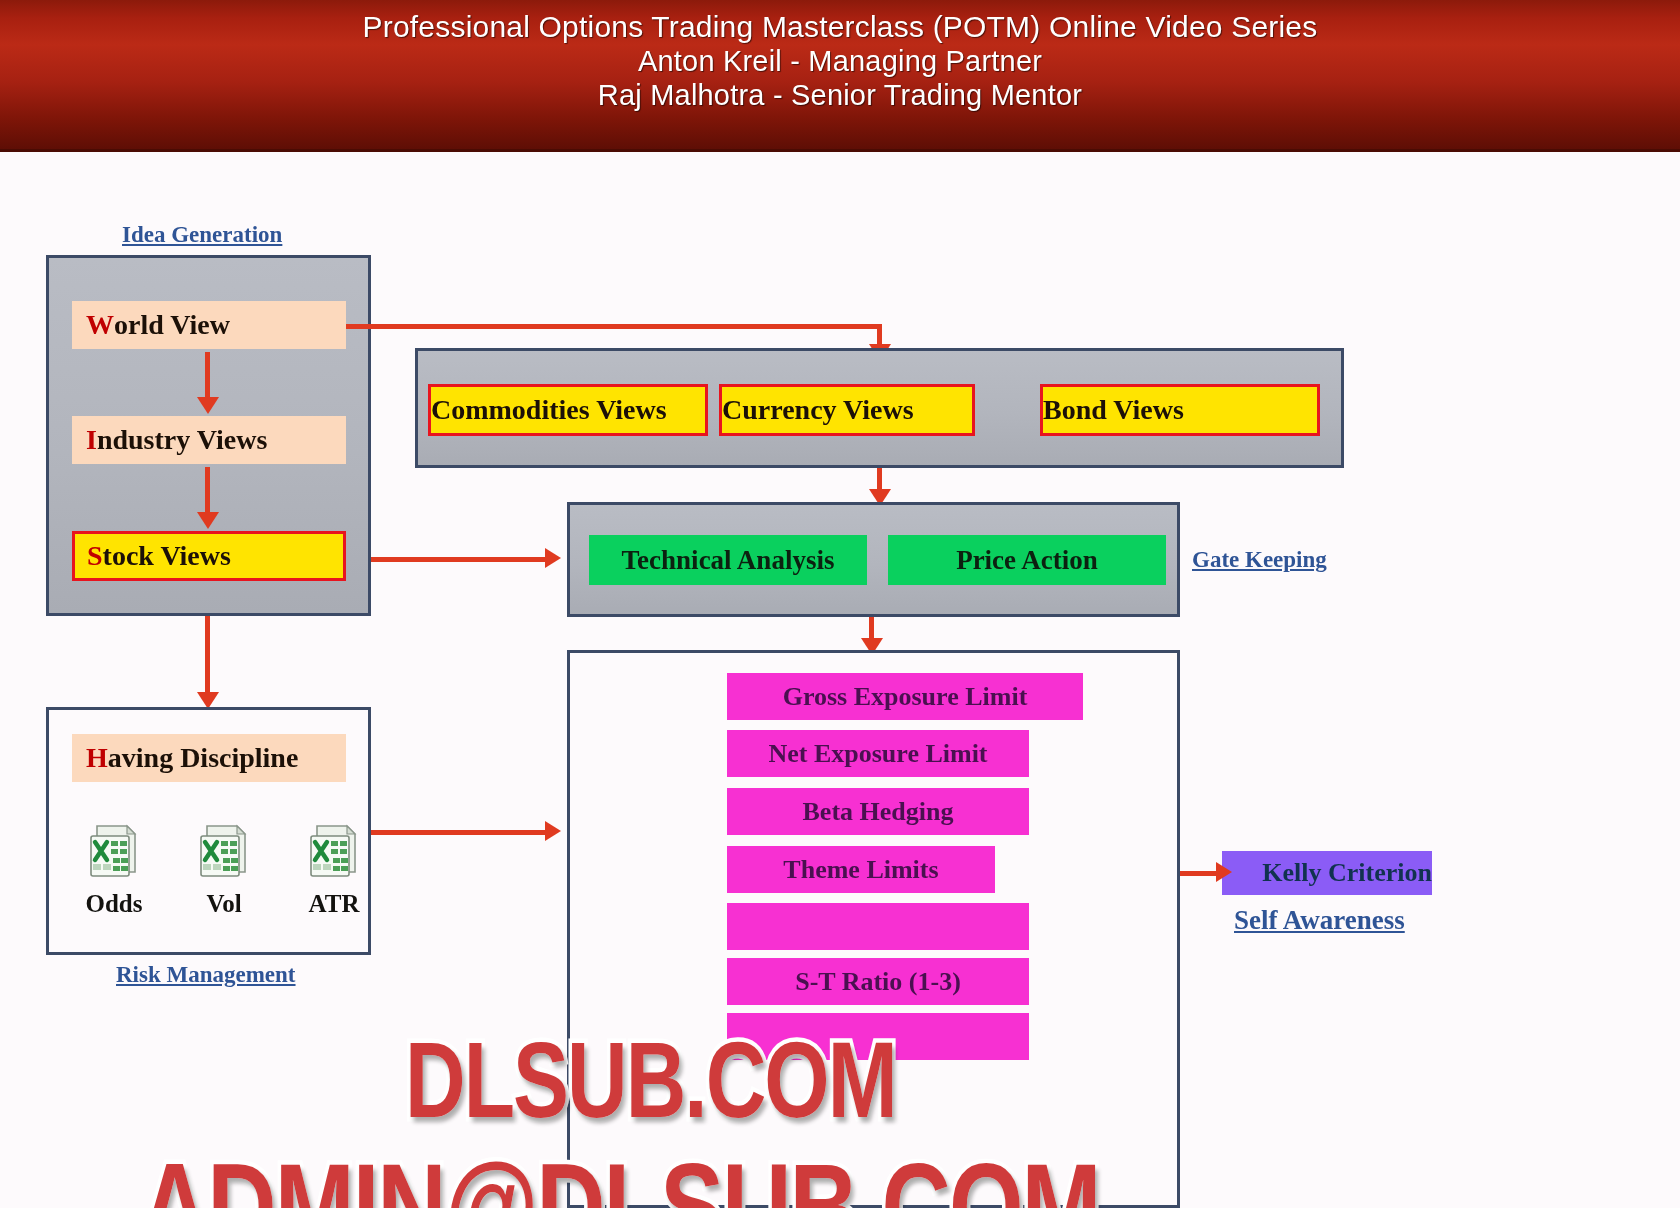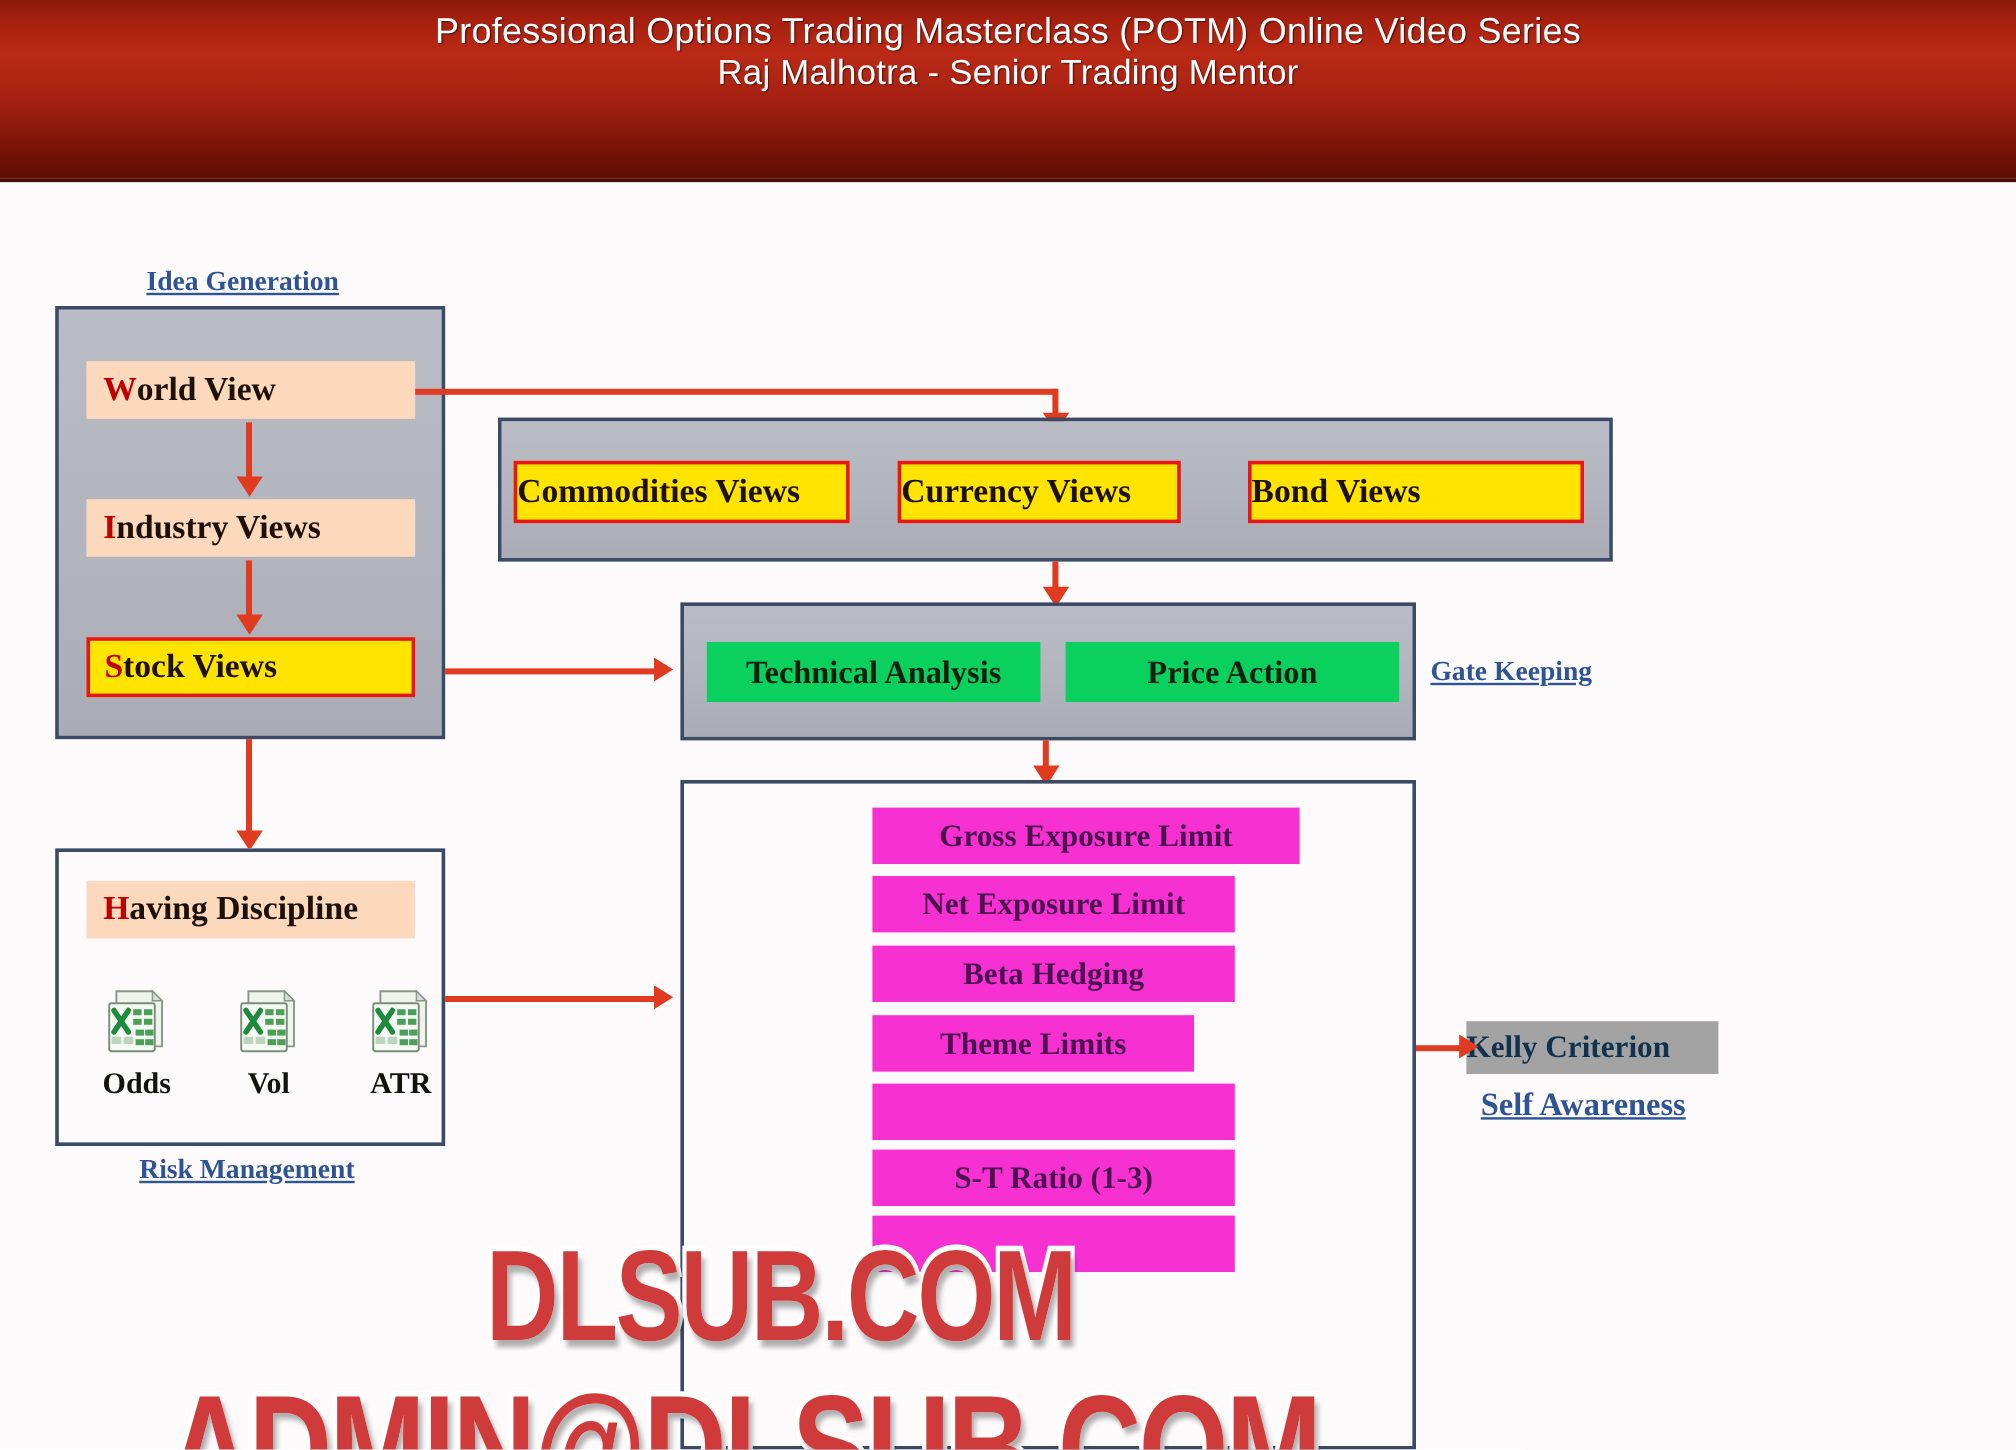--- a/index.html
+++ b/index.html
@@ -129,27 +129,27 @@
     font-weight: bold;
     font-size: 26px;
     display: flex;
     align-items: center;
     justify-content: center;
     font-family: "Liberation Serif", serif;
   }
 
   
   .chip-blue {
-    background: #a3a3a3;
+    background: #8b5cf6;
     color: #11324f;
     font-weight: bold;
     font-size: 26px;
     display: flex;
     align-items: center;
-    justify-content: flex-start;
+    justify-content: flex-end;
     font-family: "Liberation Serif", serif;
   }
 
   
   .arrow-v, .arrow-h {
     position: absolute;
     background: #e03a20;
   }
   .arrow-v { width: 5px; }
   .arrow-h { height: 5px; }
@@ -201,20 +201,21 @@
     transform-origin: left center;
   }
   .wm1 { left: 405px; top: 880px; font-size: 84px; }
   .wm2 { left: 140px; top: 1000px; font-size: 96px; }
 </style>
 </head>
 <body>
 
 <div class="header">
   <div class="header-line l1">Professional Options Trading Masterclass (POTM) Online Video Series</div>
+  <div class="header-line">Anton Kreil - Managing Partner</div>
   <div class="header-line">Raj Malhotra - Senior Trading Mentor</div>
 </div>
 
 <div class="canvas">
 
   <div class="node seclabel" style="left:122px; top:70px;">Idea Generation</div>
 
   <div class="node grey-box" style="left:46px; top:103px; width:325px; height:361px;"></div>
 
   <div class="node chip-peach" style="left:72px; top:149px; width:274px; height:48px;">
@@ -246,21 +247,21 @@
   <div class="arrowhead-right" style="left:545px; top:396px;"></div>
 
   <div class="arrow-v" style="left:205px; top:464px; height:81px;"></div>
   <div class="arrowhead-down" style="left:197px; top:540px;"></div>
 
   <div class="node grey-box" style="left:415px; top:196px; width:929px; height:120px;"></div>
 
   <div class="node chip-yellow center" style="left:428px; top:232px; width:280px; height:52px;">
     <span>Commodities Views</span>
   </div>
-  <div class="node chip-yellow center" style="left:748px; top:232px; width:236px; height:52px;">
+  <div class="node chip-yellow center" style="left:719px; top:232px; width:256px; height:52px;">
     <span>Currency Views</span>
   </div>
   <div class="node chip-yellow center" style="left:1040px; top:232px; width:280px; height:52px;">
     <span>Bond Views</span>
   </div>
 
   <div class="arrow-v" style="left:877px; top:316px; height:25px;"></div>
   <div class="arrowhead-down" style="left:869px; top:337px;"></div>
 
   <div class="node grey-box" style="left:567px; top:350px; width:613px; height:115px;"></div>

